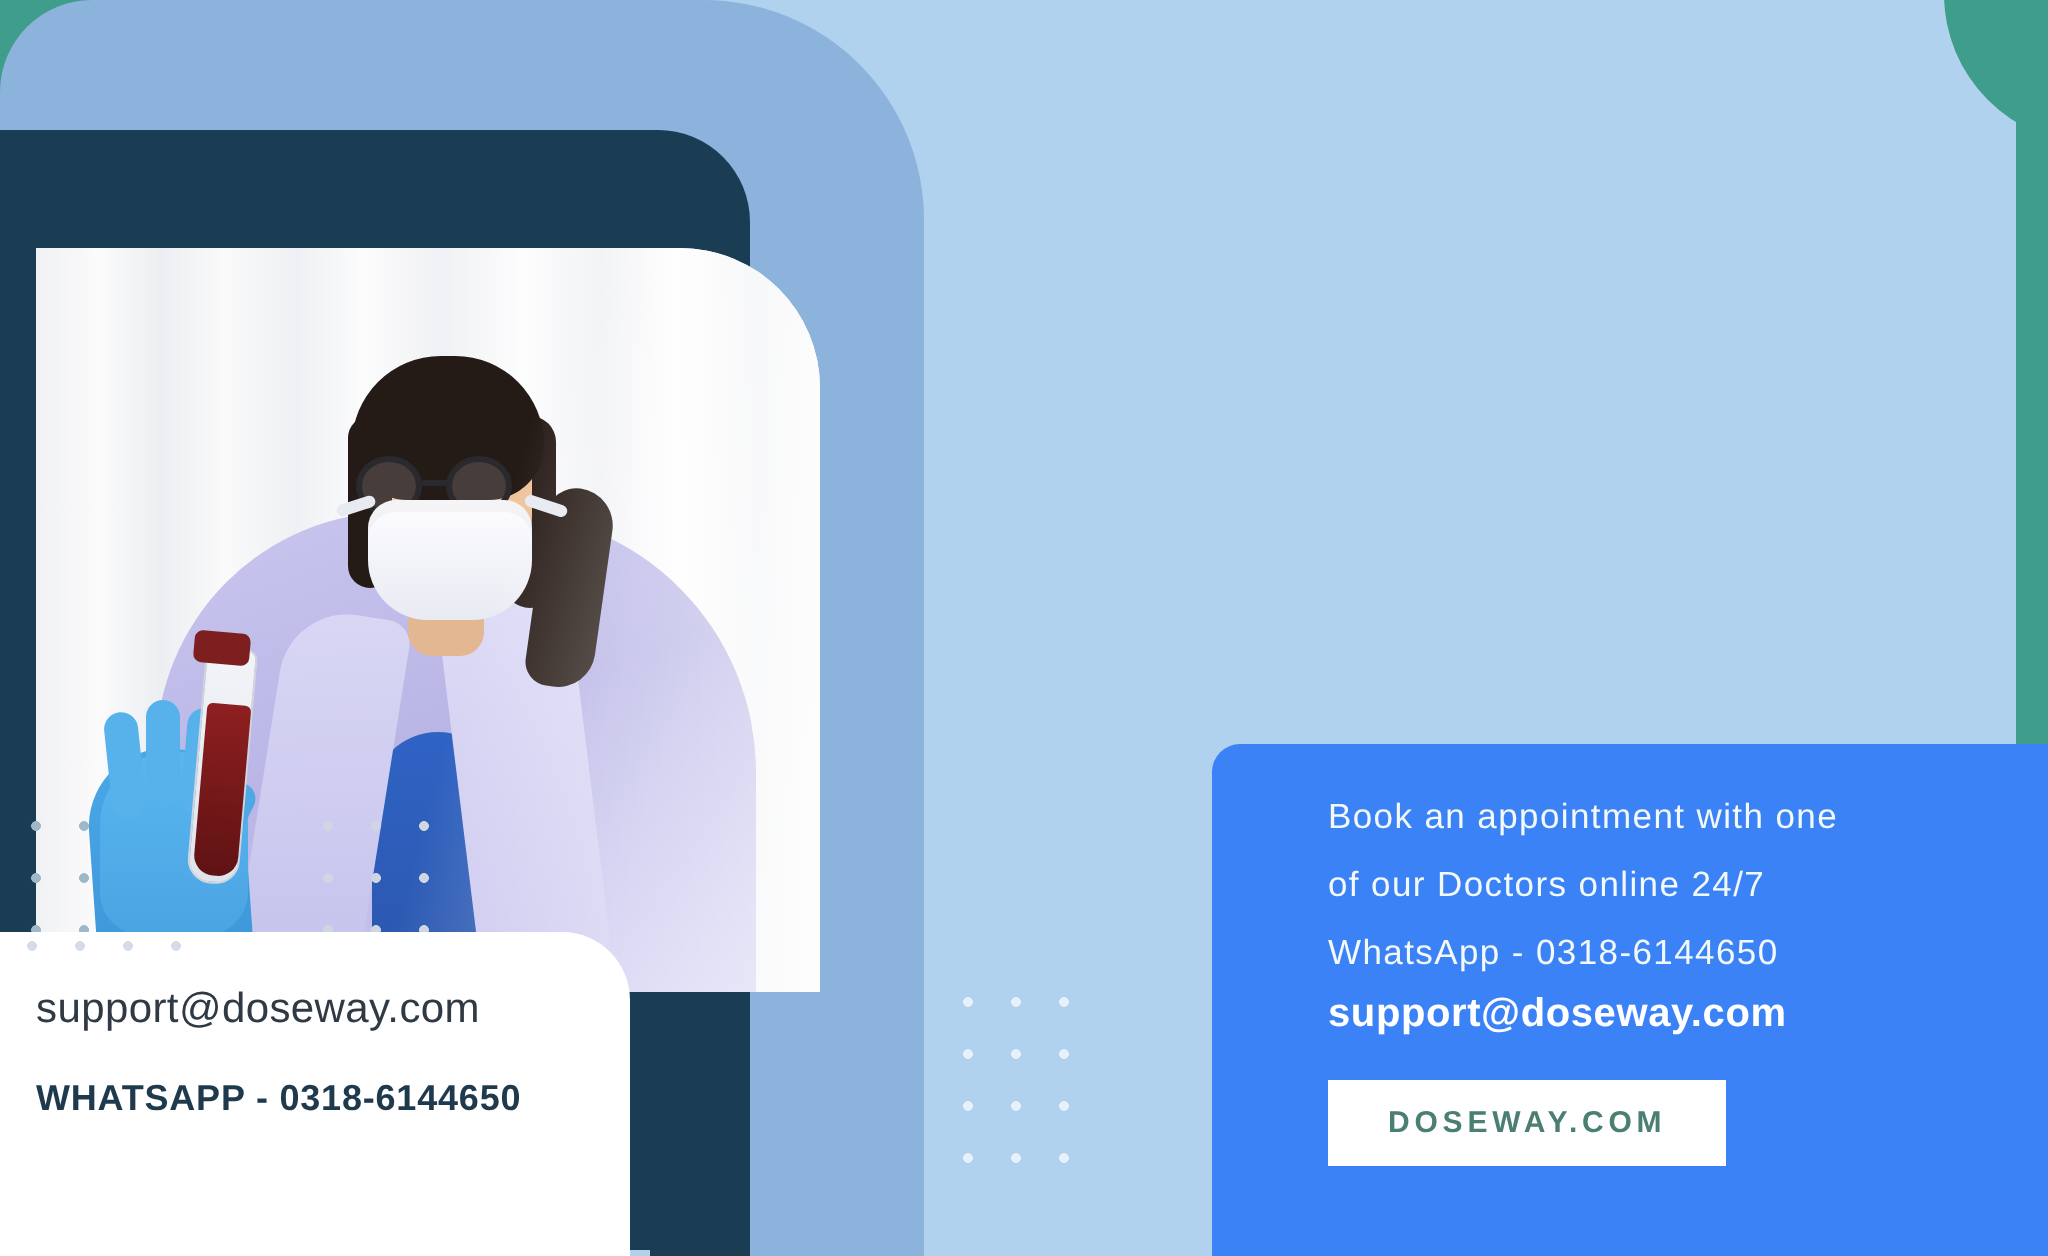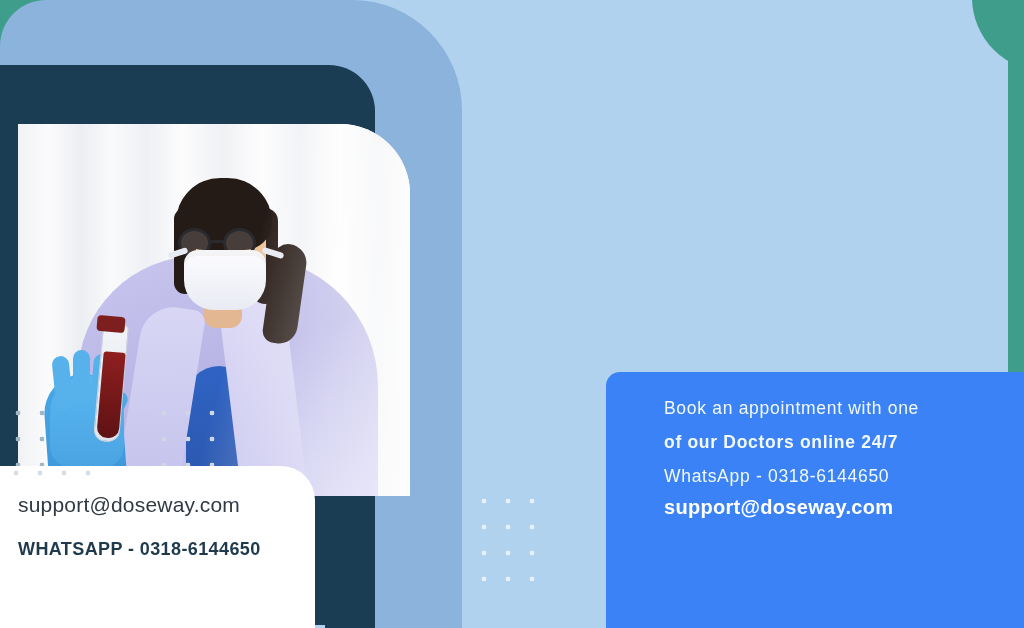--- a/index.html
+++ b/index.html
@@ -285,21 +285,21 @@
     border-top-left-radius:14px;
   }
   .cta-card .line {
     position:absolute; left:58px;
     color:#f2f9f7;
     font-size:17.5px;
     letter-spacing:.7px;
     white-space:nowrap;
   }
   .cta-l1 { top:26px; }
-  .cta-l2 { top:60px;font-weight:bold; }
+  .cta-l2 { top:60px; }
   .cta-l3 { top:94px; }
   .cta-email {
     position:absolute; left:58px; top:124px;
     color:#ffffff; font-size:20px; font-weight:bold;
     letter-spacing:.3px; white-space:nowrap;
   }
   .cta-btn {
     position:absolute; left:58px; top:168px;
     padding:13px 30px;
     background:#ffffff;
@@ -369,15 +369,16 @@
   </div>
   <div class="white-strip-bottom"></div>
   <div class="dots dots-white-tl"></div>
 
 
   <div class="cta-card">
     <div class="line cta-l1">Book an appointment with one</div>
     <div class="line cta-l2">of our Doctors online 24/7</div>
     <div class="line cta-l3">WhatsApp -  0318-6144650</div>
     <div class="cta-email">support@doseway.com</div>
+    <button class="cta-btn">DOSEWAY.COM</button>
   </div>
 
 </div>
 
 </body></html>

